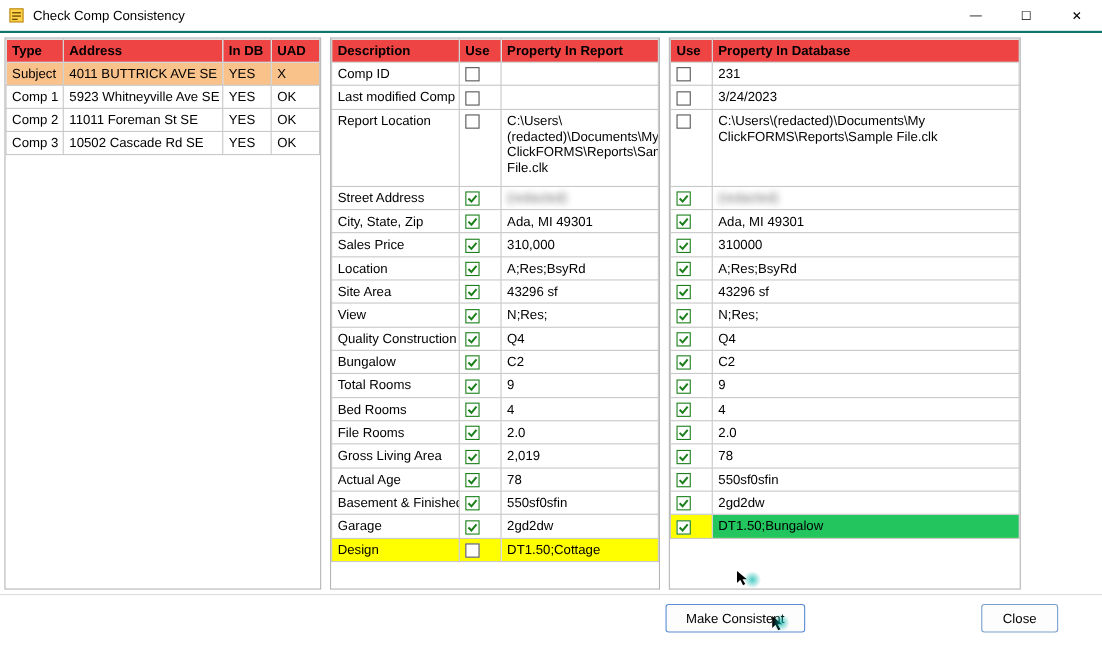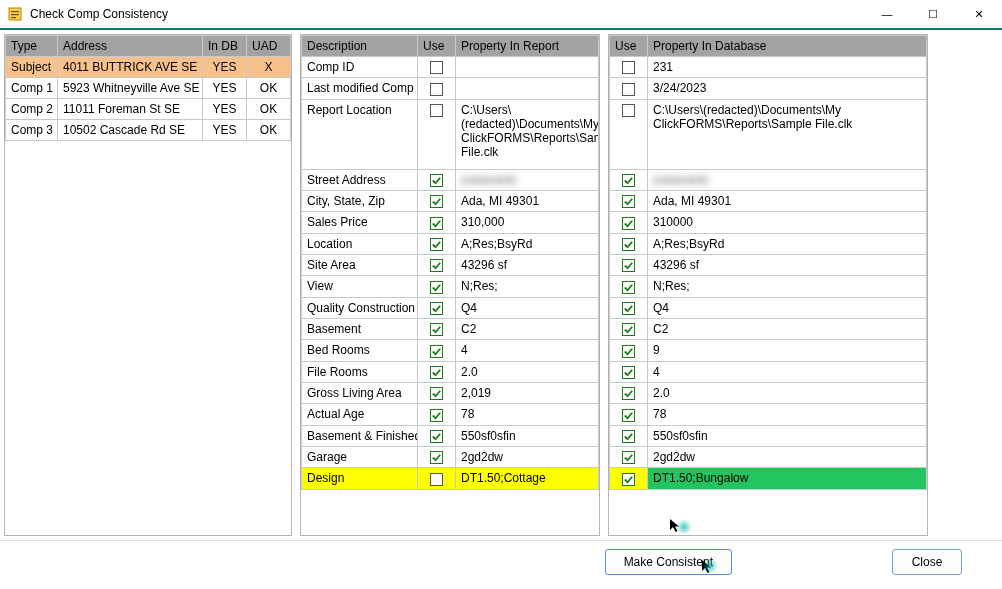--- a/index.html
+++ b/index.html
@@ -54,27 +54,27 @@
     border: 1px solid #c8c8c8;
     padding: 3px 5px;
     text-align: left;
     font-size: 12px;
     height: 21px;
     overflow: hidden;
     white-space: nowrap;
     text-overflow: clip;
   }
   th {
-    background: #a3a3a3;
-    font-weight: 400;
+    background: #ef4444;
+    font-weight: 700;
   }
   .left-pane th, .left-pane td { height: 21px; }
   .row-subject td { background: #f9c28b; }
   .row-highlight { background: #ffff00; }
-  .cell-center { text-align: center; }
+  .cell-center { }
   .chk {
     width: 13px; height: 13px;
     border: 1px solid #1a7f1a;
     display: inline-flex;
     align-items: center; justify-content: center;
     background: #fff;
     vertical-align: middle;
   }
   .chk.unchecked { border-color: #555; }
   .chk svg { width: 11px; height: 11px; }
@@ -266,27 +266,36 @@
           <tr>
             <td>Quality Construction</td>
             <td class="cell-center"><span class="chk">
                 <svg viewBox="0 0 12 12">
                   <path d="M2 6 L5 9 L10 3" stroke="#1a7f1a" stroke-width="2" fill="none"></path>
                 </svg>
               </span></td>
             <td>Q4</td>
           </tr>
           <tr>
-            <td>Basement</td>
+            <td>Bungalow</td>
             <td class="cell-center"><span class="chk">
                 <svg viewBox="0 0 12 12">
                   <path d="M2 6 L5 9 L10 3" stroke="#1a7f1a" stroke-width="2" fill="none"></path>
                 </svg>
               </span></td>
             <td>C2</td>
+          </tr>
+          <tr>
+            <td>Total Rooms</td>
+            <td class="cell-center"><span class="chk">
+                <svg viewBox="0 0 12 12">
+                  <path d="M2 6 L5 9 L10 3" stroke="#1a7f1a" stroke-width="2" fill="none"></path>
+                </svg>
+              </span></td>
+            <td>9</td>
           </tr>
           <tr>
             <td>Bed Rooms</td>
             <td class="cell-center"><span class="chk">
                 <svg viewBox="0 0 12 12">
                   <path d="M2 6 L5 9 L10 3" stroke="#1a7f1a" stroke-width="2" fill="none"></path>
                 </svg>
               </span></td>
             <td>4</td>
           </tr>

